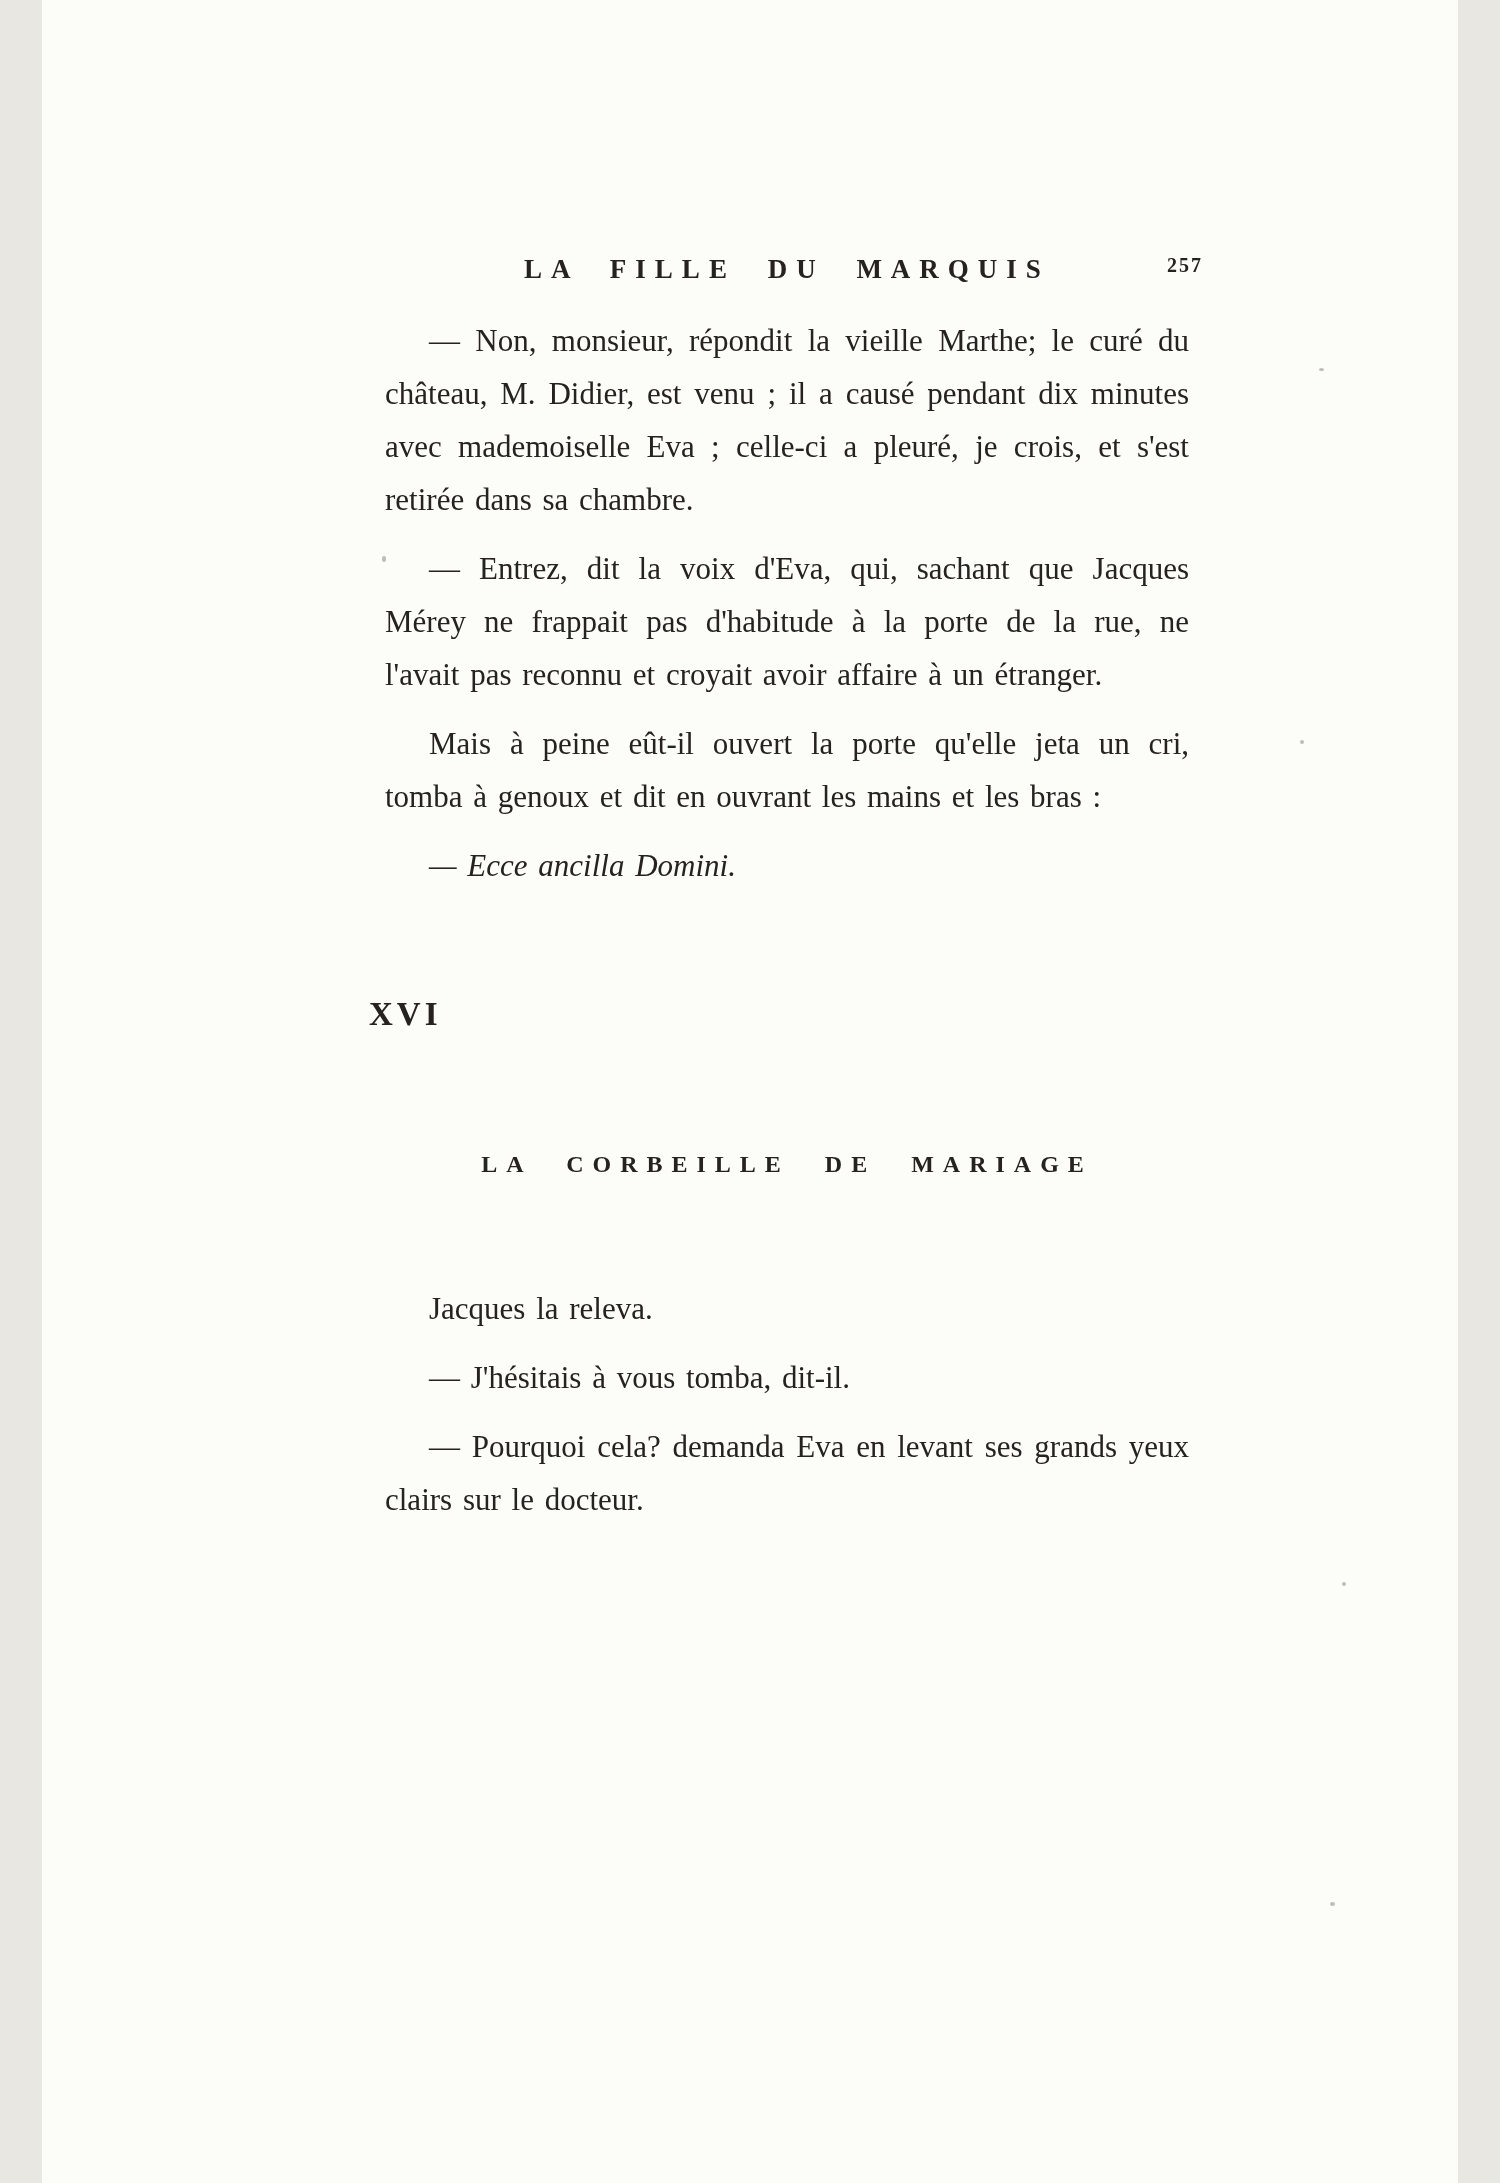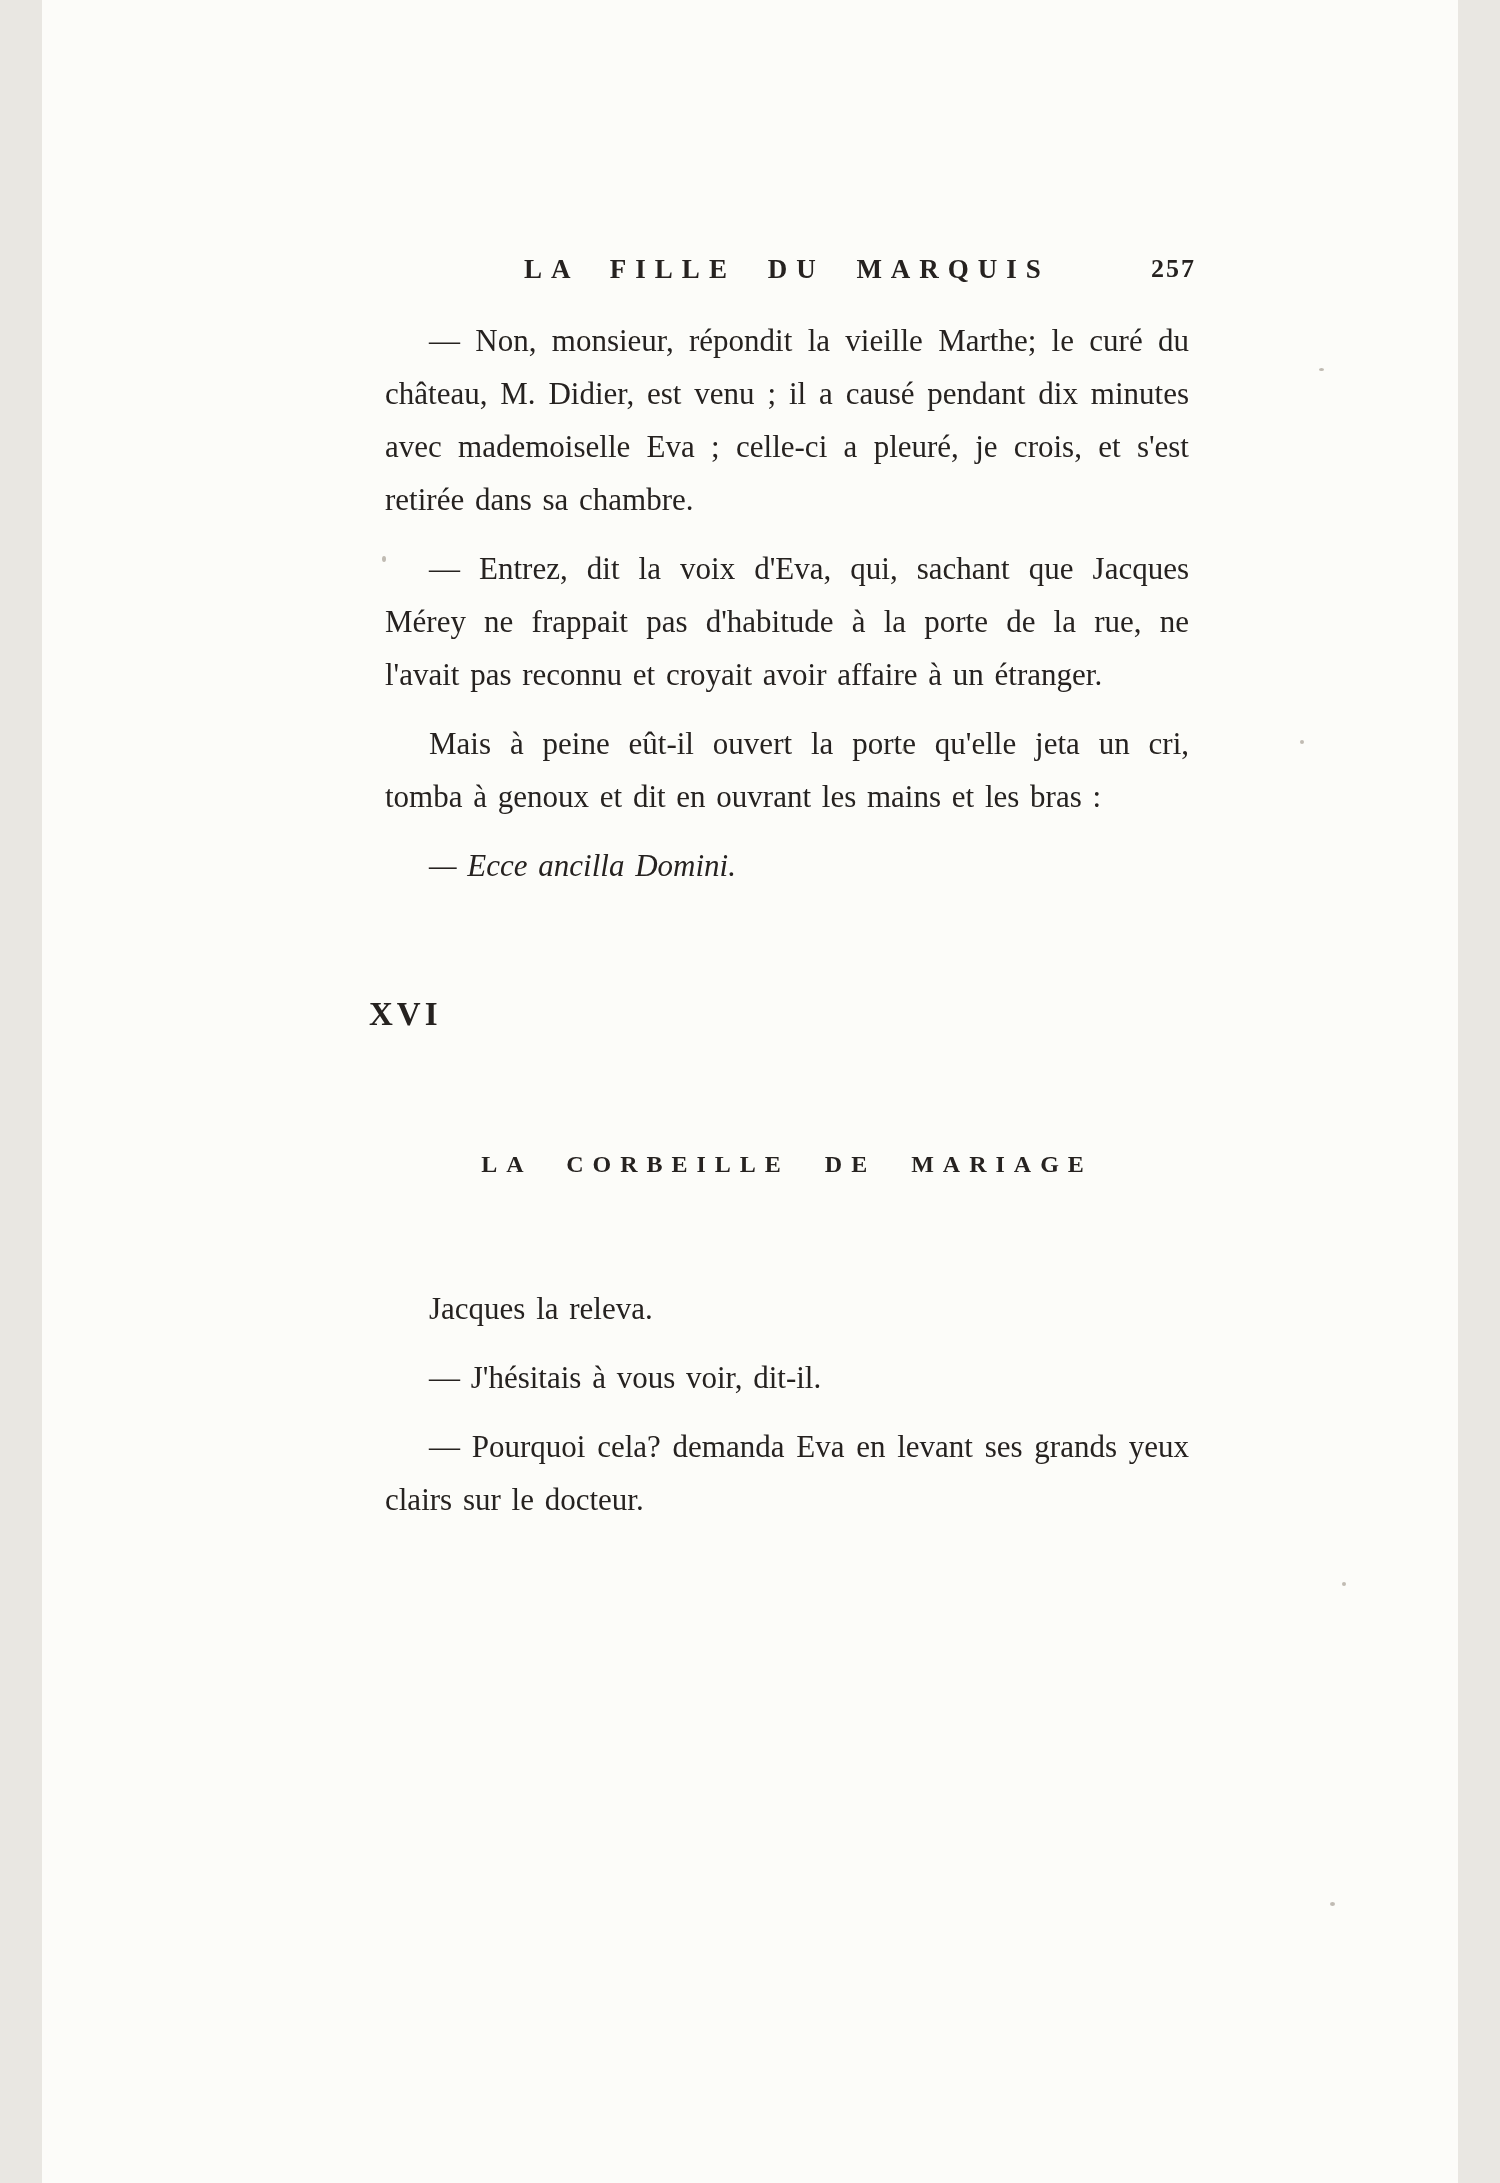--- a/index.html
+++ b/index.html
@@ -27,23 +27,23 @@
   .running-title {
     display: block;
     text-align: center;
     font-size: 27px;
     font-weight: bold;
     letter-spacing: 9px;
     word-spacing: 16px;
   }
   .page-number {
     position: absolute;
-    right: 9px;
+    right: 2px;
     top: 0;
-    font-size: 26px;
+    font-size: 20px;
     font-weight: bold;
     letter-spacing: 2px;
   }
   .para {
     margin: 16px;
     font-size: 31px;
     line-height: 53px;
     text-align: justify;
     text-indent: 44px;
     word-spacing: 3px;
@@ -95,21 +95,21 @@
 
     <p class="para italic">— Ecce ancilla Domini.</p>
 
     <h2 class="chapter-number">XVI</h2>
 
     <h3 class="chapter-title">LA CORBEILLE DE MARIAGE</h3>
 
     <div class="section">
       <p class="para">Jacques la releva.</p>
 
-      <p class="para">— J'hésitais à vous voir, dit-il.</p>
+      <p class="para">— J'hésitais à vous tomba, dit-il.</p>
 
       <p class="para">— Pourquoi cela? demanda Eva en levant ses grands yeux clairs sur le docteur.</p>
 
     </div>
 
   </div>
 
   <div class="speck" style="left:1277px; top:368px; width:5px; height:3px;"></div>
   <div class="speck" style="left:1258px; top:740px; width:4px; height:4px;"></div>
   <div class="speck" style="left:340px; top:556px; width:4px; height:6px;"></div>

